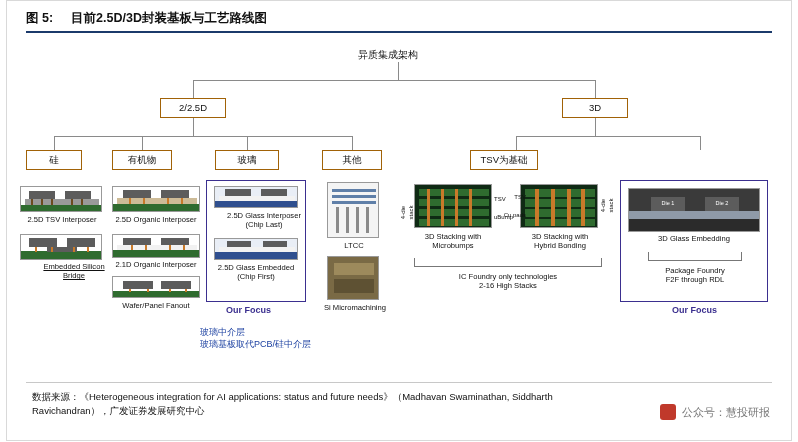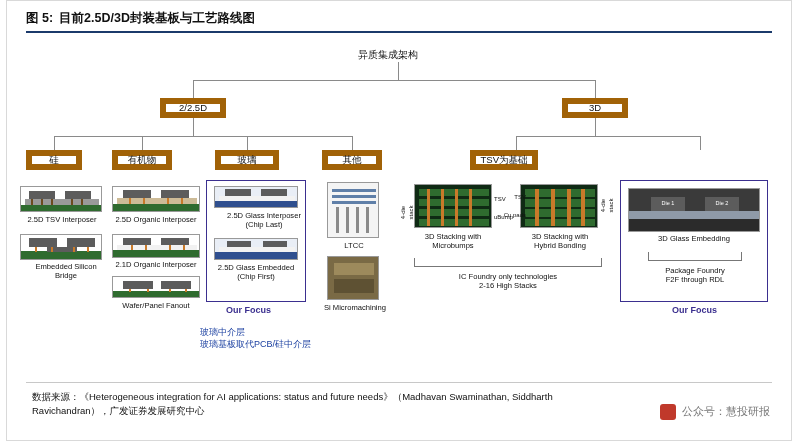--- a/index.html
+++ b/index.html
@@ -9,32 +9,32 @@
     font-family:"Liberation Sans", sans-serif;
     color:#1a1a1a;
     position:relative;
     overflow:hidden;
   }
   .page{position:absolute;inset:0;}
 
   
   .title-row{
     position:absolute;left:26px;top:6px;width:744px;height:24px;
-    display:flex;align-items:center;gap:6px;
+    display:flex;align-items:center;gap:18px;
   }
   .title-label{font-size:12.5px;font-weight:bold;color:#111;white-space:nowrap;}
   .title-text{font-size:12.5px;font-weight:bold;color:#111;white-space:nowrap;}
   .title-rule{
     position:absolute;left:26px;top:31px;width:746px;height:2px;background:#1b3a6b;
   }
 
   
   .node{
     position:absolute;box-sizing:border-box;
-    border:6px solid #a16207;background:#fff;
+    border:1px solid #a16207;background:#fff;
     display:flex;align-items:center;justify-content:center;
     font-size:9.5px;color:#111;text-align:center;line-height:1.15;
   }
   .root-label{
     position:absolute;font-size:10px;color:#111;white-space:nowrap;
   }
 
   
   .ln{position:absolute;background:#8a8a8a;}
   .lnv{width:1px;}
@@ -71,21 +71,21 @@
 
   
   .bracket{position:absolute;border-bottom:1px solid #777;border-left:1px solid #777;border-right:1px solid #777;}
 
   
   .src-rule{position:absolute;left:26px;top:382px;width:746px;height:1px;background:#c8c8c8;}
   .src{
     position:absolute;left:32px;top:390px;width:600px;font-size:9.5px;color:#111;line-height:1.5;
   }
   .watermark{
-    position:absolute;right:28px;top:404px;display:flex;align-items:flex-start;gap:6px;
+    position:absolute;right:28px;top:404px;display:flex;align-items:center;gap:6px;
     font-size:11px;color:#777;
   }
   .wm-logo{width:16px;height:16px;border-radius:3px;background:#c0392b;display:inline-block;}
 
   .outer-frame{position:absolute;left:6px;top:0;width:786px;height:441px;border:1px solid #d9d9d9;box-sizing:border-box;}
 </style>
 </head>
 <body>
 
 <div class="page">
@@ -144,21 +144,21 @@
   <div class="art" style="left:20px;top:234px;width:82px;height:26px;border:1px solid #999;background:#fff;">
     <div class="art green" style="left:0;top:16px;width:82px;height:10px;"></div>
     <div class="art dgrey" style="left:26px;top:12px;width:30px;height:5px;"></div>
     <div class="art dgrey" style="left:8px;top:3px;width:28px;height:9px;"></div>
     <div class="art dgrey" style="left:46px;top:3px;width:28px;height:9px;"></div>
     <div class="art orange" style="left:14px;top:12px;width:2px;height:5px;"></div>
     <div class="art orange" style="left:30px;top:12px;width:2px;height:5px;"></div>
     <div class="art orange" style="left:52px;top:12px;width:2px;height:5px;"></div>
     <div class="art orange" style="left:66px;top:12px;width:2px;height:5px;"></div>
   </div>
-  <div class="cap" style="left:12px;top:262px;width:108px;">Embedded Silicon
+  <div class="cap" style="left:20px;top:262px;width:108px;text-decoration:underline;">Embedded Silicon
 Bridge</div>
 
   <div class="art" style="left:112px;top:186px;width:88px;height:26px;border:1px solid #999;background:#fff;">
     <div class="art green" style="left:0;top:17px;width:88px;height:9px;"></div>
     <div class="art tan" style="left:4px;top:11px;width:80px;height:6px;"></div>
     <div class="art dgrey" style="left:10px;top:3px;width:28px;height:8px;"></div>
     <div class="art dgrey" style="left:48px;top:3px;width:28px;height:8px;"></div>
     <div class="art orange" style="left:16px;top:11px;width:2px;height:6px;"></div>
     <div class="art orange" style="left:30px;top:11px;width:2px;height:6px;"></div>
     <div class="art orange" style="left:54px;top:11px;width:2px;height:6px;"></div>

